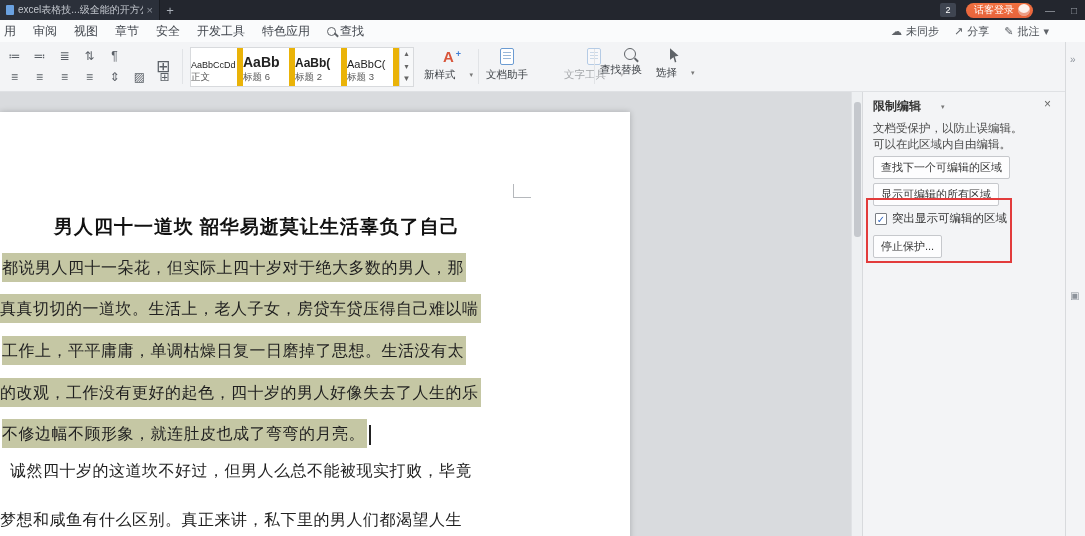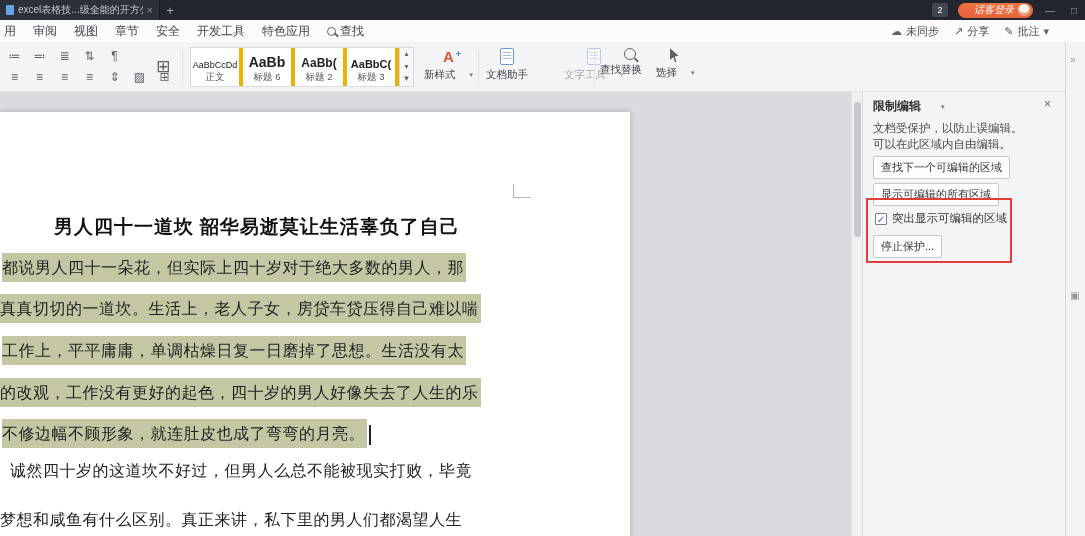--- a/index.html
+++ b/index.html
@@ -17,21 +17,21 @@
   .doc-tab { height:20px; width:160px; display:flex; align-items:center; gap:4px;
     background:#2b303a; padding:0 6px; border-right:1px solid #181b21; }
   .doc-tab .ticon-doc { width:8px; height:10px; background:#6aa1e0; border-radius:1px; flex:0 0 auto; }
   .doc-tab .tab-title { font-size:10px; color:#c2c6cd; white-space:nowrap; overflow:hidden; flex:1; }
   .doc-tab .tab-close { font-size:11px; color:#8a8f98; cursor:pointer; }
   .newtab-btn { color:#aab0b9; font-size:13px; width:20px; text-align:center; }
   .tb-right { margin-left:auto; display:flex; align-items:center; gap:10px; padding-right:4px; }
   .msg-badge { min-width:16px; height:14px; background:#3f4551; color:#fff; font-size:9px;
     border-radius:2px; display:flex; align-items:center; justify-content:center; }
   .login-pill { height:15px; border-radius:8px; background:linear-gradient(180deg,#f0703f,var(--accent,#e8633c));
-    color:#fff; font-size:10px; display:flex; align-items:center; gap:4px; padding:0 3px 0 16px;font-style:italic; }
+    color:#fff; font-size:10px; display:flex; align-items:center; gap:4px; padding:0 3px 0 8px; }
   .login-pill .avatar { width:12px; height:12px; border-radius:50%; background:rgba(255,255,255,.9);
     box-shadow:inset 0 -3px 0 rgba(224,90,50,.55); }
   .win-btn { color:#9aa0a8; font-size:10px; width:14px; text-align:center; }
 
   
   .menubar { position:absolute; left:0; top:20px; width:100%; height:22px;
     background:#fafbfc; display:flex; align-items:center; gap:17px; padding-left:4px; font-size:12px; color:#40454c; }
   .menu-tab { white-space:nowrap; cursor:pointer; }
   .menu-search { display:flex; align-items:center; gap:4px; }
   .mag { width:9px; height:9px; border:1.4px solid #5f6368; border-radius:50%; position:relative; display:inline-block; }
@@ -45,28 +45,28 @@
   
   .ribbon { position:absolute; left:0; top:42px; width:100%; height:50px;
     background:#f3f4f6; border-bottom:1px solid #dfe1e4; }
   .grp1 { position:absolute; left:6px; top:6px; display:flex; flex-direction:column; gap:5px; }
   .grp1 .irow { display:flex; gap:8px; }
   .ric { width:17px; height:16px; font-size:12px; line-height:16px; text-align:center; color:#5a5f66; cursor:pointer; }
   .pl-icon { position:absolute; left:156px; top:14px; font-size:17px; color:#5a5f66; }
   .vdiv { position:absolute; top:7px; bottom:7px; width:1px; background:#e1e3e6; }
   .gallery { position:absolute; left:190px; top:5px; width:210px; height:40px; display:flex;
     background:#fff; border:1px solid #d8dadd; }
-  .gcell { width:52px; border-right:4px solid #eab308; display:flex; flex-direction:column;
-    align-items:center; justify-content:center; cursor:pointer; }
+  .gcell { width:52px; border-right:6px solid #eab308; display:flex; flex-direction:column;
+    justify-content:center; cursor:pointer; }
   .gcell .prev { height:20px; display:flex; align-items:flex-end; color:#222; }
   .gcell .name { font-size:9.5px; color:#555; margin-top:1px; white-space:nowrap; }
   .p-body { font-size:9px; }
   .p-h1 { font-size:14px; font-weight:bold; }
   .p-h2 { font-size:12px; font-weight:bold; }
-  .p-h3 { font-size:11px; font-weight:bold; }
+  .p-h3 { font-size:11px; font-weight:normal; }
   .gal-arrows { position:absolute; left:400px; top:5px; width:14px; height:40px; display:flex; flex-direction:column;
     border:1px solid #d8dadd; border-left:none; background:#f7f8f9; }
   .gal-arrows span { flex:1; font-size:8px; color:#666; text-align:center; line-height:12px; cursor:pointer; }
   .rbtn { position:absolute; top:6px; display:flex; flex-direction:column; align-items:center; gap:3px;
     font-size:10.5px; color:#3f4348; cursor:pointer; }
   .rbtn .lbl { display:flex; align-items:center; gap:14px; white-space:nowrap; }
   .rbtn .caret { font-size:7px; color:#777; }
   .ns-ic { font-size:15px; font-weight:bold; color:#d8553a; line-height:17px; position:relative; }
   .ns-ic .plus { position:absolute; right:-7px; top:-2px; font-size:9px; color:#3f7fd6; font-weight:bold; }
   .docic { width:14px; height:17px; background:#fff; border:1px solid #6b9bd2; border-radius:2px; position:relative; }

